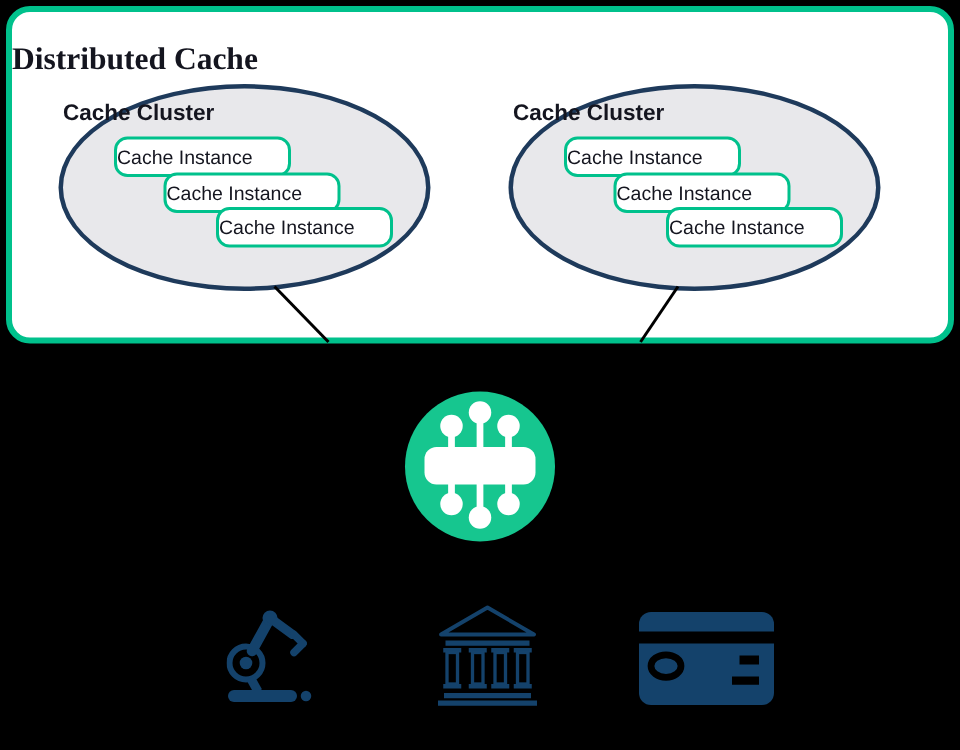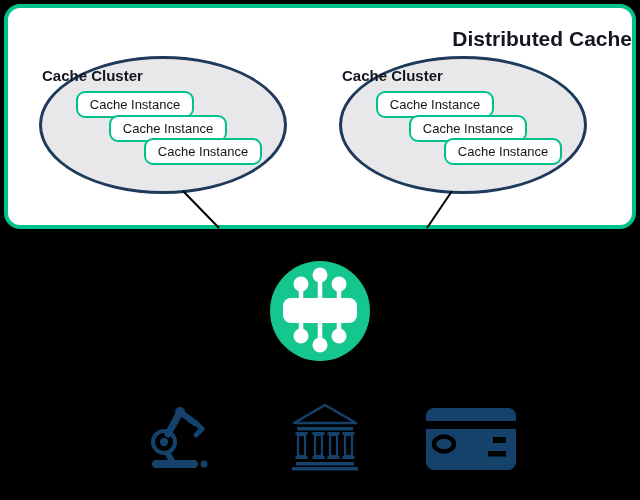--- a/index.html
+++ b/index.html
@@ -9,37 +9,37 @@
   html,body{margin:0;padding:0;background:var(--bg);}
   .canvas{
     position:relative;width:640px;height:500px;background:var(--bg);
     font-family:"Liberation Sans",sans-serif;overflow:hidden;
   }
   .cache-box{
     position:absolute;left:4px;top:4px;width:632px;height:225px;box-sizing:border-box;
     background:var(--box-bg);border:4px solid var(--green);border-radius:16px;
   }
   .box-title{
-    position:absolute;left:0;top:19px;width:100%;text-align:right;
-    font-size:21px;font-weight:bold;color:var(--text);
+    position:absolute;left:0;top:19px;width:100%;text-align:left;
+    font-size:21px;font-weight:bold;color:var(--text);font-family:Liberation Serif, serif;
   }
   .cluster{
     position:absolute;top:56px;width:248px;height:138px;box-sizing:border-box;
     background:var(--ellipse-fill);border:3px solid var(--ellipse-border);border-radius:50%;
   }
   .cluster.left{left:39px;}
   .cluster.right{left:339px;}
   .cluster-title{
     position:absolute;left:0;top:8px;width:100%;text-align:left;
     font-size:15px;font-weight:bold;color:var(--text);
   }
   .instance{
     position:absolute;width:118px;height:27px;box-sizing:border-box;
     background:var(--box-bg);border:2px solid var(--green);border-radius:9px;
-    font-size:13px;line-height:23px;text-align:center;color:var(--text);
+    font-size:13px;line-height:23px;color:var(--text);
   }
   .instance.i1{left:34px;top:32px;}
   .instance.i2{left:67px;top:56px;}
   .instance.i3{left:102px;top:79px;}
   .overlay{position:absolute;left:0;top:0;pointer-events:none;}
   .fill-white{fill:#fff;}
   .stroke-white{stroke:#fff;fill:none;}
   .fill-green-c{fill:var(--green-circle);}
   .fill-navy{fill:var(--navy);}
   .stroke-navy{stroke:var(--navy);fill:none;}

